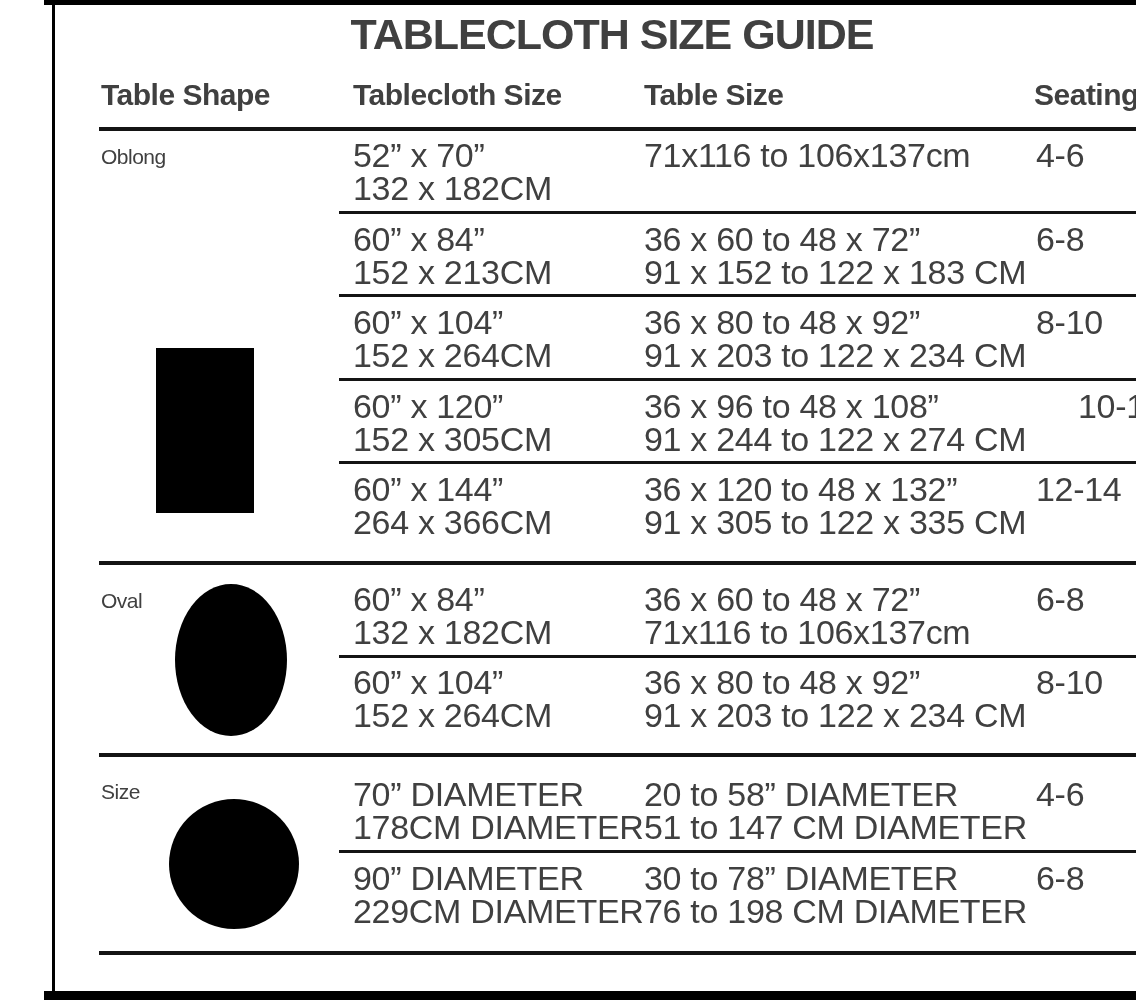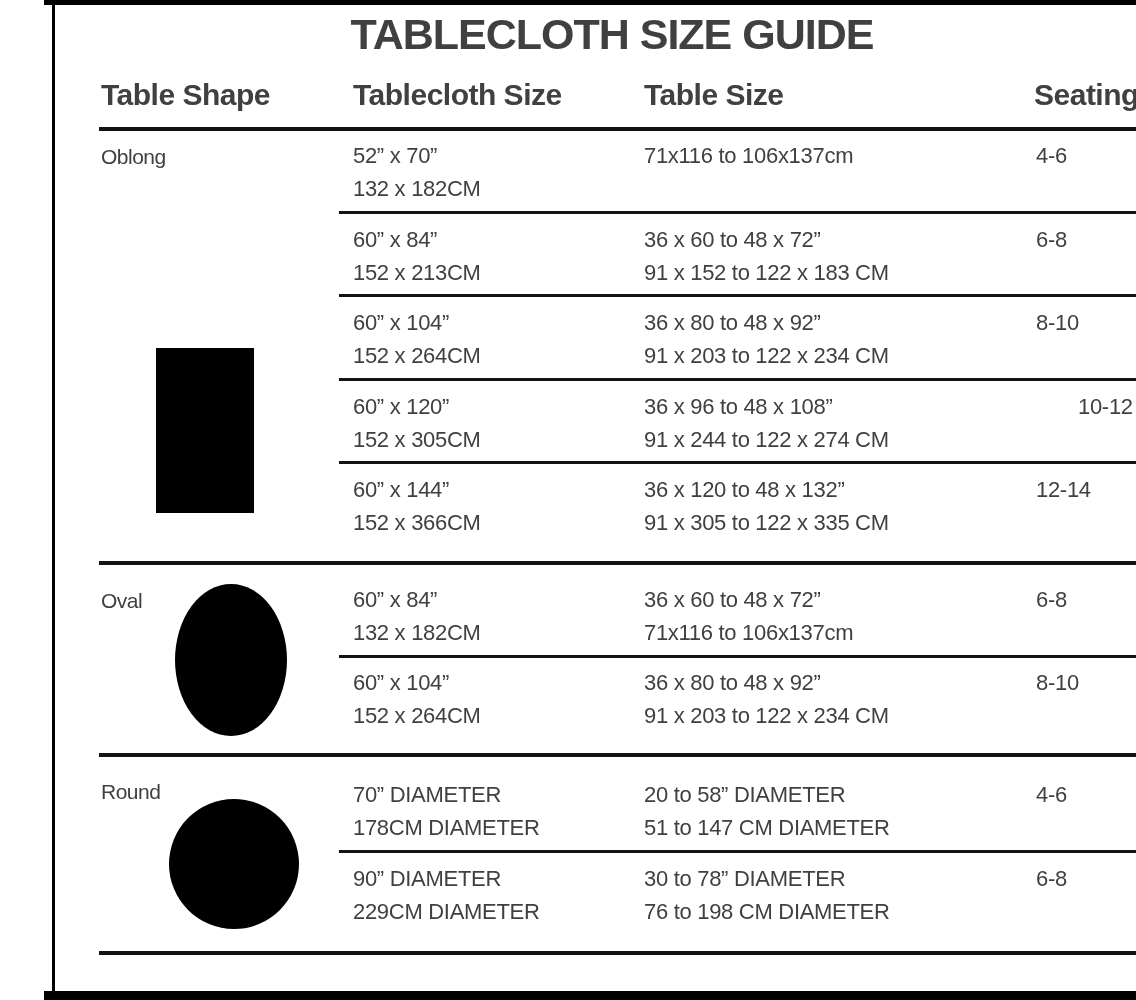--- a/index.html
+++ b/index.html
@@ -25,21 +25,21 @@
   }
   .rule { position:absolute; background:#141414; }
   .rule.major { left:55px;  width:1067px; height:4px; }
   .rule.minor { left:295px; width:822px;  height:3px; }
 
   .shape-label { position:absolute; left:57px; font-size:21px; line-height:36px; letter-spacing:-0.5px; }
   .shape-rect   { position:absolute; left:112px; top:348px; width:98px;  height:165px; background:#000; }
   .shape-oval   { position:absolute; left:131px; top:584px; width:112px; height:152px; background:#000; border-radius:50%; }
   .shape-circle { position:absolute; left:125px; top:799px; width:130px; height:130px; background:#000; border-radius:50%; }
 
-  .cell { position:absolute; font-size:22px; line-height:33px; letter-spacing:-0.3px; white-space:nowrap; }
+  .cell { position:absolute; font-size:34px; line-height:33px; letter-spacing:-0.3px; white-space:nowrap; }
   .ln { display:block; }
 </style>
 </head>
 <body>
 
 <div class="page">
 
   <div class="frame-top"></div>
   <div class="frame-bottom"></div>
   <div class="frame-left"></div>
@@ -94,21 +94,21 @@
   </div>
   <div class="cell" style="left:600px;top:390px">
     <span class="ln">36 x 96 to 48 x 108”</span>
     <span class="ln">91 x 244 to 122 x 274 CM</span>
   </div>
   <div class="cell" style="left:1034px;top:390px">10-12</div>
   <div class="rule minor" style="top:461px"></div>
 
   <div class="cell" style="left:309px;top:473px">
     <span class="ln">60” x 144”</span>
-    <span class="ln">152 x 366CM</span>
+    <span class="ln">264 x 366CM</span>
   </div>
   <div class="cell" style="left:600px;top:473px">
     <span class="ln">36 x 120 to 48 x 132”</span>
     <span class="ln">91 x 305 to 122 x 335 CM</span>
   </div>
   <div class="cell" style="left:992px;top:473px">12-14</div>
 
   <div class="rule major" style="top:561px"></div>
 
   <div class="shape-label" style="top:583px">Oval</div>
@@ -130,21 +130,21 @@
     <span class="ln">152 x 264CM</span>
   </div>
   <div class="cell" style="left:600px;top:666px">
     <span class="ln">36 x 80 to 48 x 92”</span>
     <span class="ln">91 x 203 to 122 x 234 CM</span>
   </div>
   <div class="cell" style="left:992px;top:666px">8-10</div>
 
   <div class="rule major" style="top:753px"></div>
 
-  <div class="shape-label" style="top:774px">Round</div>
+  <div class="shape-label" style="top:774px">Size</div>
   <div class="shape-circle"></div>
 
   <div class="cell" style="left:309px;top:778px">
     <span class="ln">70” DIAMETER</span>
     <span class="ln">178CM DIAMETER</span>
   </div>
   <div class="cell" style="left:600px;top:778px">
     <span class="ln">20 to 58” DIAMETER</span>
     <span class="ln">51 to 147 CM DIAMETER</span>
   </div>

